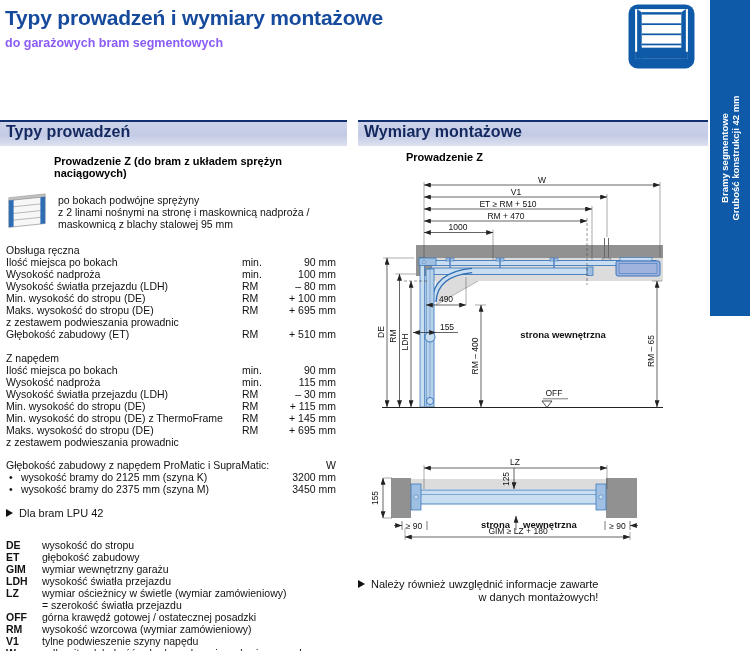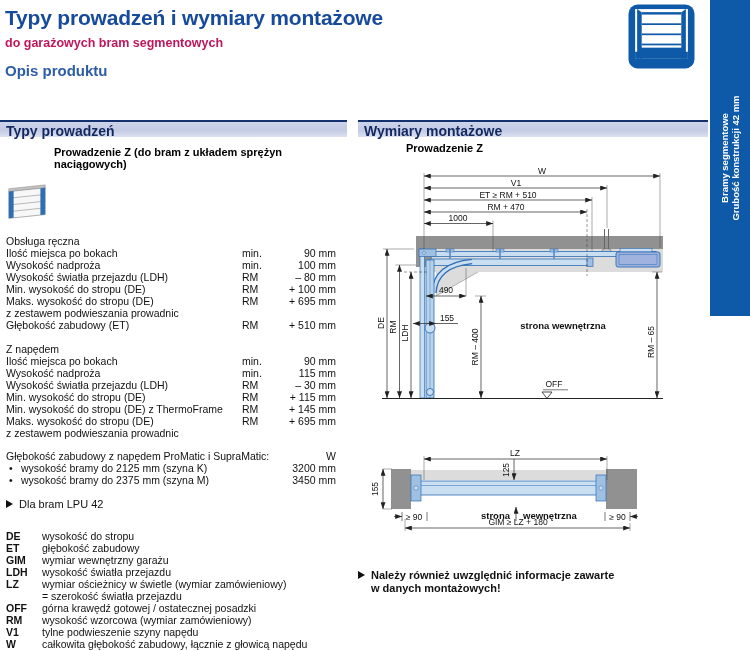--- a/index.html
+++ b/index.html
@@ -2,38 +2,38 @@
 <html><head>
 <meta charset="utf-8">
 <style>
   html,body{margin:0;padding:0;background:#fff;}
   .page{position:relative;width:750px;height:651px;background:#fff;overflow:hidden;
         font-family:"Liberation Sans",sans-serif;color:#111;}
 
   
   .hdr{position:absolute;left:5px;top:6px;}
   .hdr .title{font-size:21px;line-height:24px;font-weight:bold;color:#164a9c;letter-spacing:-0.2px;}
-  .hdr .subtitle{margin-top:6px;font-size:12.5px;font-weight:bold;color:#be185d;}
+  .hdr .subtitle{margin-top:6px;font-size:12.5px;font-weight:bold;color:#8b5cf6;}
   .hdr .opis{margin-top:12px;font-size:15px;font-weight:bold;color:#2d5da6;}
 
   .door-icon{position:absolute;left:628px;top:4px;}
 
   
   .side-tab{position:absolute;left:710px;top:0;width:40px;height:316px;background:#0f5aa8;}
   .side-tab-rot{position:absolute;left:0;top:0;width:316px;height:40px;
      transform:rotate(-90deg) translateX(-316px);transform-origin:0 0;
      display:flex;flex-direction:column;align-items:center;justify-content:center;
      color:#fff;font-weight:bold;font-size:9.5px;line-height:11.5px;text-align:center;white-space:nowrap;}
 
   
   .colL{position:absolute;left:0;top:120px;width:347px;}
   .colR{position:absolute;left:358px;top:120px;width:350px;}
-  .secbar{box-sizing:border-box;height:17px;border-top:2px solid #12316e;
+  .secbar{box-sizing:border-box;height:26px;border-top:2px solid #12316e;
      background:linear-gradient(180deg,#ccd3ea,#c3cbe5 55%,#dde1f0);
-     font-size:14px;font-weight:bold;color:#13285e;padding:1px 0 12px 6px;}
+     font-size:16px;font-weight:bold;color:#13285e;padding:1px 0 12px 6px;}
   .h2{font-size:11px;font-weight:bold;margin:9px 0 0 6px;color:#000;padding-left:48px;}
   .colR .h2{margin:5px 0 0 0;}
 
   .picto-row{display:flex;margin:13px 0 0 5px;}
   .picto{width:44px;height:42px;flex:none;}
   .picto-txt{margin:2px 0 0 9px;font-size:10.5px;line-height:12px;}
 
   .tbl{margin:10px 0 0 6px;width:330px;font-size:10.5px;line-height:12px;}
   .tbl.mt12{margin-top:12px;}
   .t-title{font-weight:normal;}
@@ -48,39 +48,38 @@
   .tri{width:0;height:0;border-left:7px solid #111;border-top:4px solid transparent;
        border-bottom:4px solid transparent;margin-right:6px;flex:none;}
 
   .abbr{margin:20px 0 0 6px;font-size:10.5px;line-height:12px;width:335px;}
   .arow{display:flex;}
   .aterm{width:36px;flex:none;font-weight:bold;}
   .adef{flex:1;white-space:pre-line;}
 
   .dwg1{display:block;margin-top:11px;}
   .dwg2{display:block;margin-top:10px;}
-  .note{display:flex;margin-top:24px;font-size:11px;font-weight:bold;line-height:13px;}
+  .note{display:flex;margin-top:24px;font-size:11px;font-weight:normal;line-height:13px;text-align:right;}
   .note .tri{margin-top:2px;}
 
   
   .dt{font-size:8.5px;fill:#111;font-family:"Liberation Sans",sans-serif;}
   .dtb{font-size:9.5px;font-weight:bold;fill:#111;font-family:"Liberation Sans",sans-serif;}
   .dl{stroke:#222;stroke-width:0.7;fill:none;}
   .ext{stroke:#444;stroke-width:0.45;fill:none;}
   .extd{stroke:#444;stroke-width:0.55;fill:none;stroke-dasharray:3 2;}
 </style>
 </head>
 <body>
 
 <div class="page">
 
   <div class="hdr">
     <div class="title">Typy prowadzeń i wymiary montażowe</div>
     <div class="subtitle">do garażowych bram segmentowych</div>
-    <div class="opis">Opis produktu</div>
   </div>
 
   <div class="door-icon">
     <svg width="67" height="65" viewBox="0 0 66 64">
       <rect x="0.5" y="0.5" width="65" height="63" rx="9" fill="#0f5aa8"></rect>
       <rect x="7" y="5" width="52" height="49" fill="#fff"></rect>
       <polygon points="9,5 13.5,8 13.5,54 9,54" fill="#0f5aa8"></polygon>
       <polygon points="57,5 52.5,8 52.5,54 57,54" fill="#0f5aa8"></polygon>
       <rect x="13.5" y="8" width="39" height="2.4" fill="#0f5aa8"></rect>
       <rect x="13.5" y="19" width="39" height="1.7" fill="#0f5aa8"></rect>
@@ -106,20 +105,25 @@
     <div class="picto-row">
       <svg class="picto" viewBox="0 0 46 42">
         <polygon points="4,5 42,1 42,4.5 4,8.5" fill="#c2c2c2" stroke="#8a8a8a" stroke-width="0.5"></polygon>
         <polygon points="4,8 42,4 42,32 4,36" fill="#f7f7f7" stroke="#8a8a8a" stroke-width="0.7"></polygon>
         <line x1="4" y1="15" x2="42" y2="11" stroke="#8a8a8a" stroke-width="0.6"></line>
         <line x1="4" y1="22" x2="42" y2="18" stroke="#8a8a8a" stroke-width="0.6"></line>
         <line x1="4" y1="29" x2="42" y2="25" stroke="#8a8a8a" stroke-width="0.6"></line>
         <polygon points="4,8 9,7.5 9,35.4 4,36" fill="#2f6eb4"></polygon>
         <polygon points="37,4.5 42,4 42,32 37,32.6" fill="#2f6eb4"></polygon>
       </svg>
+      <div class="picto-txt">
+        <div>po bokach podwójne sprężyny</div>
+        <div>z 2 linami nośnymi na stronę i maskownicą nadproża /</div>
+        <div>maskownicą z blachy stalowej 95 mm</div>
+      </div>
     </div>
 
     <div class="tbl">
       <div class="t-title">Obsługa ręczna</div>
       <div class="trow">
           <span class="tlbl">Ilość miejsca po bokach</span>
           <span class="tref">min.</span>
           <span class="tval">90 mm</span>
         </div>
       <div class="trow">

